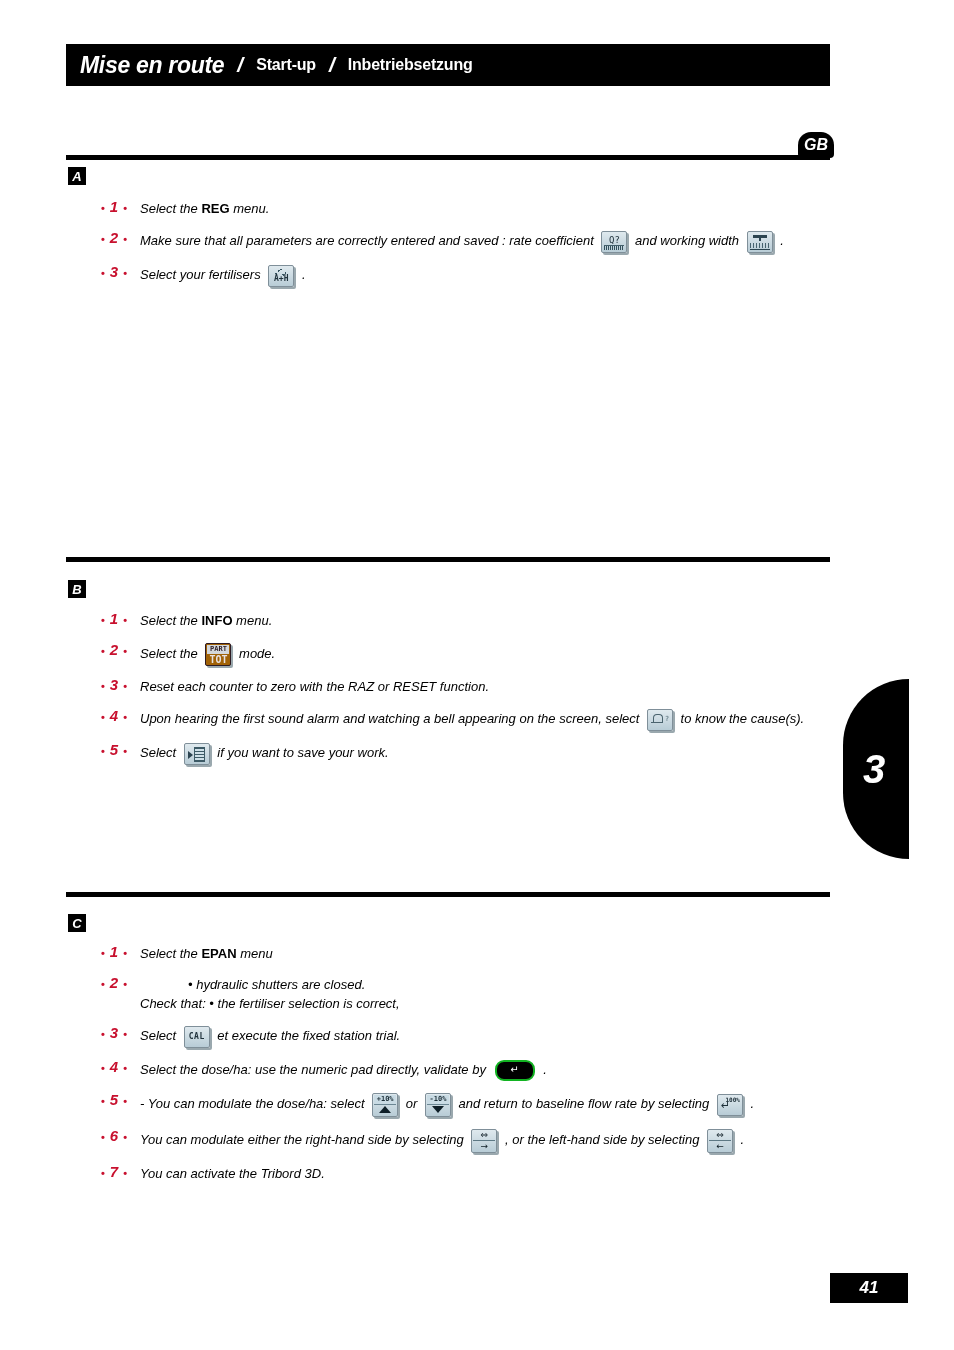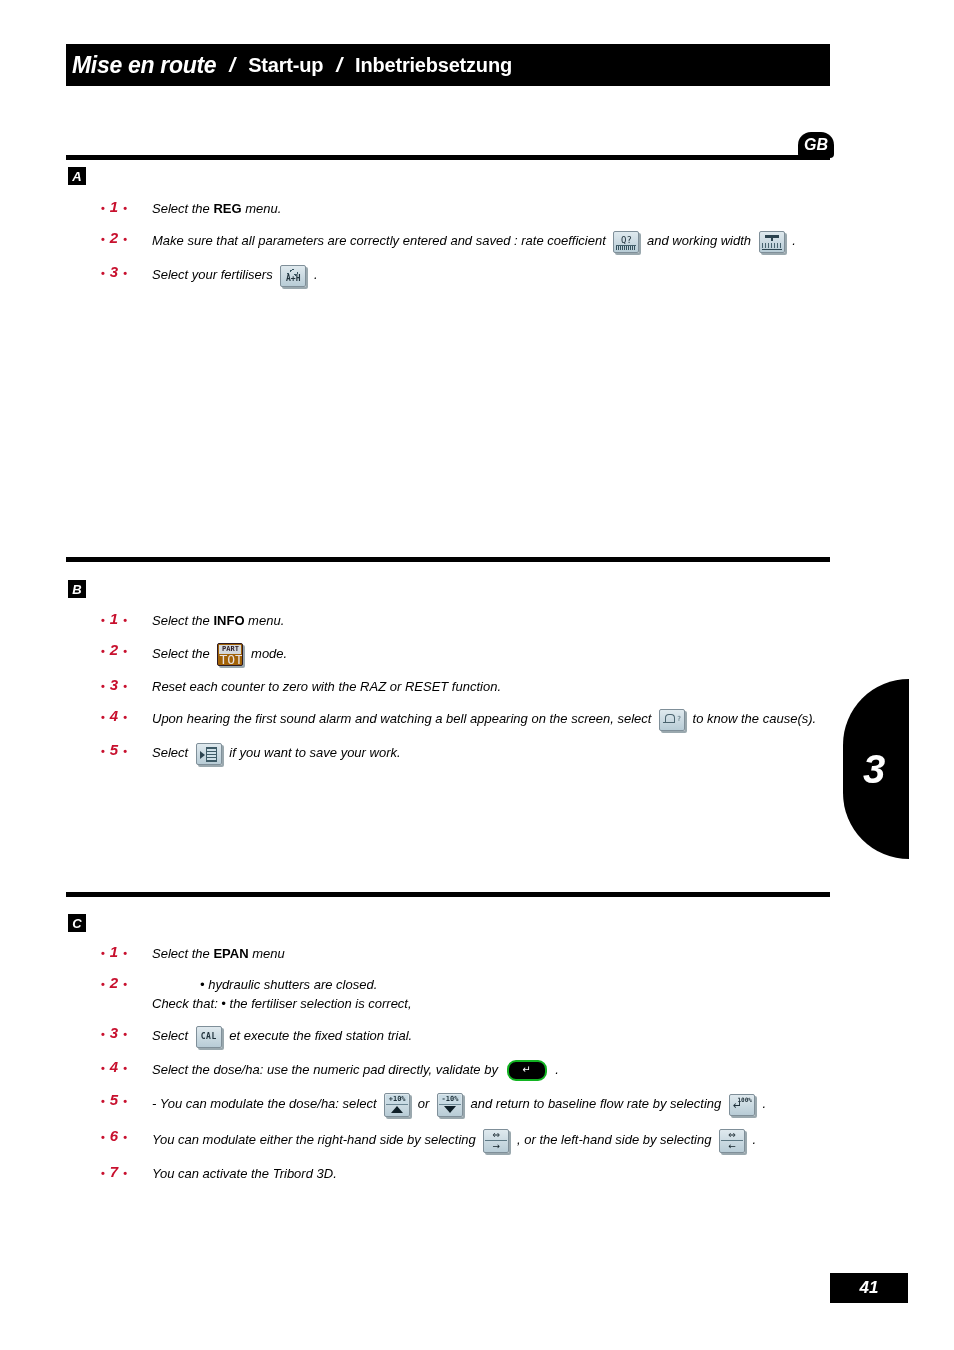--- a/index.html
+++ b/index.html
@@ -18,40 +18,40 @@
   
   .header-bar {
     position: absolute;
     left: 66px;
     top: 44px;
     width: 764px;
     height: 42px;
     background: #000000;
     display: flex;
     align-items: center;
-    padding-left: 6px;
+    padding-left: 14px;
     box-sizing: border-box;
   }
   .hdr-fr {
     font-style: italic;
     font-weight: bold;
     font-size: 23px;
     color: #ffffff;
     letter-spacing: -0.3px;
   }
   .hdr-sep {
     font-weight: bold;
     font-size: 21px;
     color: #ffffff;
     margin: 0 13px;
     font-style: italic;
   }
   .hdr-en, .hdr-de {
     font-weight: bold;
-    font-size: 20px;
+    font-size: 16px;
     color: #ffffff;
     letter-spacing: -0.2px;
   }
 
   
   .gb-badge {
     position: absolute;
     left: 798px;
     top: 132px;
     width: 36px;
@@ -130,21 +130,20 @@
     color: #c8102e;
     font-style: normal;
   }
   .step-body {
     flex: 1 1 auto;
     font-style: italic;
     font-size: 13px;
     color: #000000;
     line-height: 1.45;
     padding-top: 2px;
-    margin-left: 12px;
   }
   .step-body b { font-style: normal; font-weight: bold; }
   .step-line { display: block; white-space: nowrap; }
   .indent-sub { display: inline-block; padding-left: 48px; }
 
   
   .key {
     display: inline-block;
     vertical-align: middle;
     position: relative;
@@ -212,21 +211,21 @@
     width: 24px; height: 21px;
   }
   .key.k-parttot .top {
     position: absolute; left: 1px; right: 1px; top: 1px; height: 9px;
     background: #d4d8dc; color: #2a1a22;
     font-size: 7px; font-weight: bold; line-height: 9px; text-align: center;
     font-family: "DejaVu Sans Mono", monospace; font-style: normal;
   }
   .key.k-parttot .bot {
     position: absolute; left: 1px; right: 1px; bottom: 1px; height: 8px;
-    color: #e8e2e4; font-size: 13px; font-weight: normal; line-height: 8px;
+    color: #e8e2e4; font-size: 10px; font-weight: bold; line-height: 8px;
     text-align: center; font-family: "DejaVu Sans Mono", monospace; font-style: normal;
   }
 
   
   .key.k-bell .bell {
     position: absolute; left: 5px; top: 4px; width: 8px; height: 8px;
     border: 1px solid #4a636e; border-radius: 4px 4px 1px 1px;
     border-bottom: none;
   }
   .key.k-bell .bellbase {

